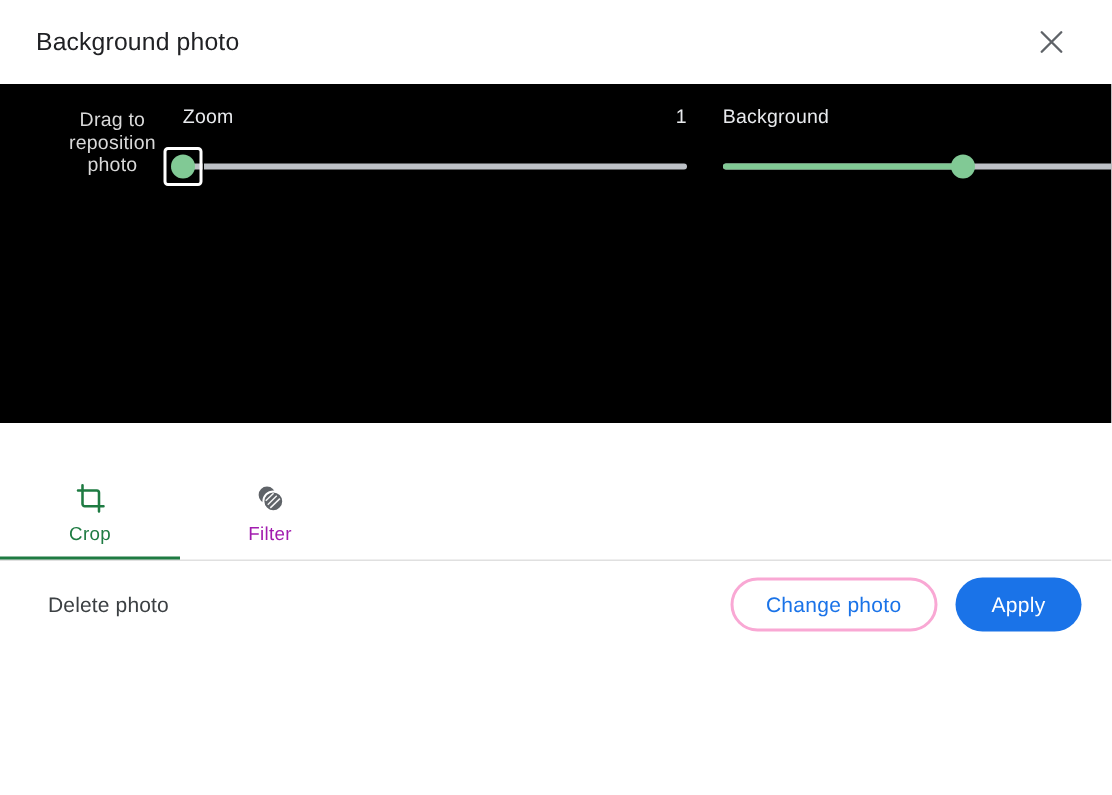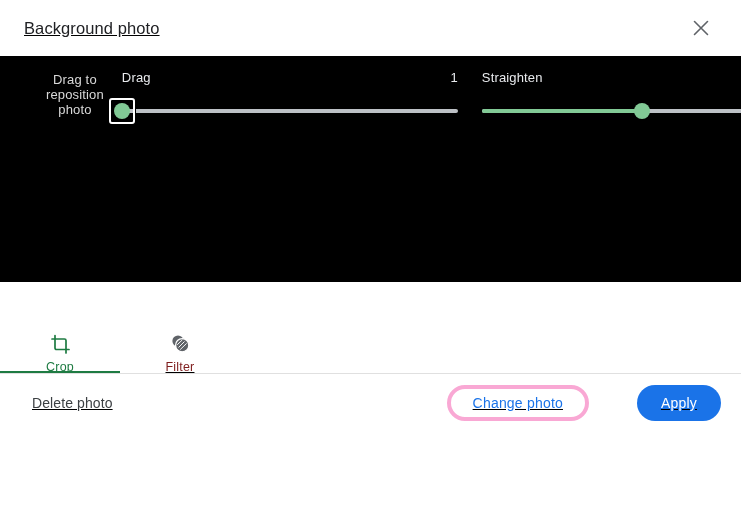--- a/index.html
+++ b/index.html
@@ -6,21 +6,21 @@
   html, body {
     width: 741px; height: 530px;
     font-family: "Liberation Sans", sans-serif;
     background: #ffffff;
     overflow: hidden;
   }
   .dialog {
     position: relative;
     width: 741px; height: 432px;
     background: #ffffff;
-    display: flex; flex-direction: column; text-decoration: underline;
+    display: flex; flex-direction: column;
   }
 
   
   .header {
     height: 56px;
     flex: 0 0 56px;
     display: flex; align-items: center;
     padding: 0 20px 0 24px;
     background: #ffffff;
     position: relative;
@@ -151,34 +151,33 @@
     background: transparent; border: none;
   }
 
   
   .tabs {
     display: flex;
     margin-top: 22px;
     position: relative;
     background: #ffffff;
     height: 70px;
-    align-items: flex-end;
   }
   .tab {
     position: relative;
     width: 120px;
     display: flex; flex-direction: column;
     align-items: center; justify-content: center;
     cursor: pointer;
     gap: 5px;
     padding-top: 6px;
   }
   .tab .tab-label {
     font-size: 12.5px;
-    color: #7f1d1d;
+    color: #a21caf;
     letter-spacing: .2px;
   }
   .tab.active .tab-label { color: #1e7b42; }
   .tab .tab-icon { height: 22px; display:flex; align-items:center; justify-content:center; }
   .tab-underline {
     position: absolute;
     left: 0; bottom: 0;
     width: 120px; height: 3px;
     background: #1e7b42;
   }
@@ -186,41 +185,40 @@
     position: absolute; left: 0; right: 0; bottom: 0;
     height: 1px; background: #e0e0e0;
   }
 
   
   .footer {
     flex: 0 0 58px;
     display: flex; align-items: center;
     padding: 0 20px 0 32px;
     background: #ffffff;
-    gap: 36px;
   }
   .delete-link {
     font-size: 14px;
     color: #3c4043;
     cursor: pointer;
     letter-spacing: .1px;
   }
   .footer-spacer { flex: 1 1 auto; }
   .btn {
     font-family: "Liberation Sans", sans-serif;
     font-size: 14px;
     border-radius: 18px;
     height: 36px;
     cursor: pointer;
     letter-spacing: .2px;
   }
   .btn-outline {
     background: #ffffff;
     color: #1a73e8;
-    border: 4px solid #f9a8d4;
+    border: 2px solid #f9a8d4;
     padding: 0 22px;
     margin-right: 12px;
   }
   .btn-primary {
     background: #1a73e8;
     color: #ffffff;
     border: none;
     padding: 0 24px;
   }
 </style>
@@ -510,35 +508,35 @@
     </div>
 
     <div class="drag-hint">Drag to reposition photo</div>
 
     <div class="divider-dark"></div>
 
     <div class="slider-row">
 
       <div class="slider-block zoom">
         <div class="slider-head">
-          <span>Drag</span>
+          <span>Zoom</span>
           <span class="val">1</span>
         </div>
         <div class="track-wrap">
           <div class="track">
             <div class="fill" style="width:0%"></div>
             <div class="focus-ring" style="left:0%"></div>
             <div class="thumb" style="left:0%"></div>
           </div>
         </div>
       </div>
 
       <div class="slider-block straighten">
         <div class="slider-head">
-          <span>Straighten</span>
+          <span>Background</span>
           <span class="val">0</span>
         </div>
         <div class="track-wrap">
           <div class="track">
             <div class="fill" style="width:50%"></div>
             <div class="thumb" style="left:50%"></div>
           </div>
         </div>
       </div>
 

